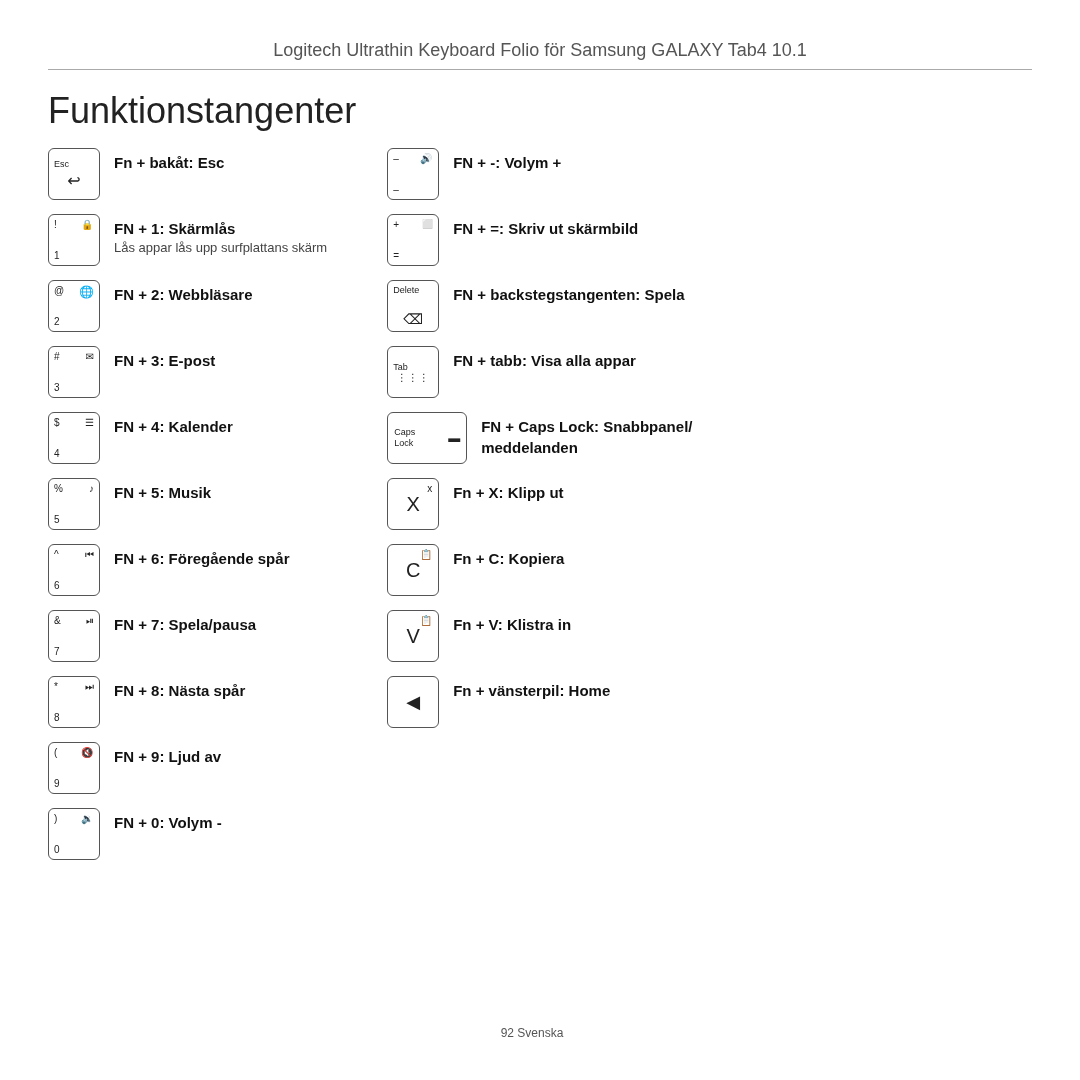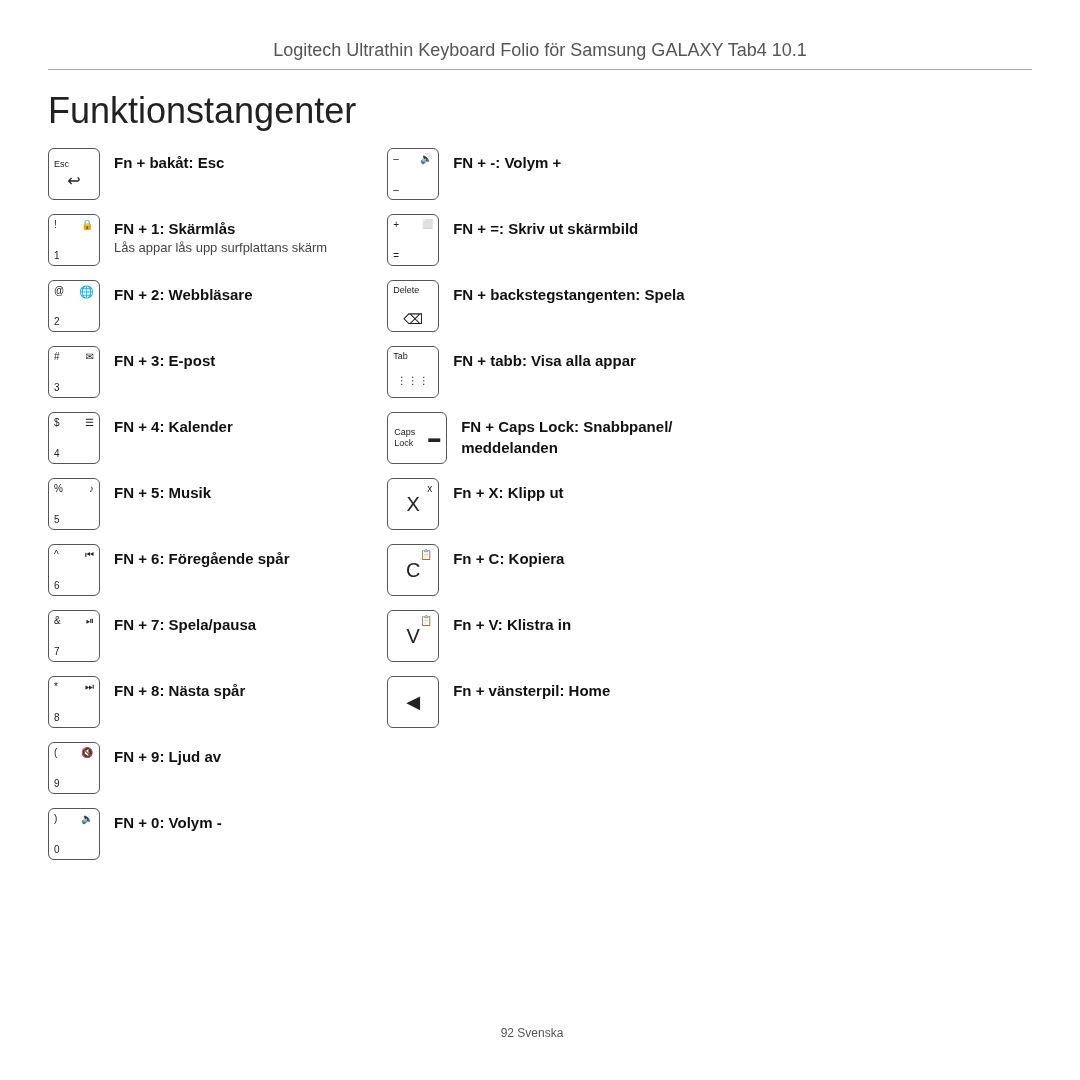--- a/index.html
+++ b/index.html
@@ -84,21 +84,21 @@
     .footer {
       position: absolute;
       bottom: 40px;
       left: 0;
       right: 16px;
       text-align: center;
       font-size: 12px;
       color: #555;
     }
     .key-caps {
-      width: 60px;
+      width: 80px;
       font-size: 9px;
     }
   </style>
 </head>
 <body>
 
 <div class="page">
 
   <div class="header-title">Logitech Ultrathin Keyboard Folio för Samsung GALAXY Tab4 10.1</div>
   <hr class="header-line">
@@ -284,21 +284,21 @@
         <div class="key-box" style="align-items:flex-start; justify-content:space-between;">
           <span style="font-size:9px; font-weight:normal;">Delete</span>
           <span style="font-size:14px; align-self:center;">⌫</span>
         </div>
         <div class="fn-desc">
           <span class="fn-bold">FN + backstegstangenten: Spela</span>
         </div>
       </div>
 
       <div class="row">
-        <div class="key-box" style="align-items:flex-start; justify-content:flex-start;gap:14px;">
+        <div class="key-box" style="align-items:flex-start; justify-content:center;">
           <span style="font-size:9px;">Tab</span>
           <span style="font-size:10px; align-self:center; letter-spacing:1px;">⋮⋮⋮</span>
         </div>
         <div class="fn-desc">
           <span class="fn-bold">FN + tabb: Visa alla appar</span>
         </div>
       </div>
 
       <div class="row">
         <div class="key-box key-caps" style="align-items:flex-start; justify-content:space-between; flex-direction:row; align-items:center; padding:6px;">

